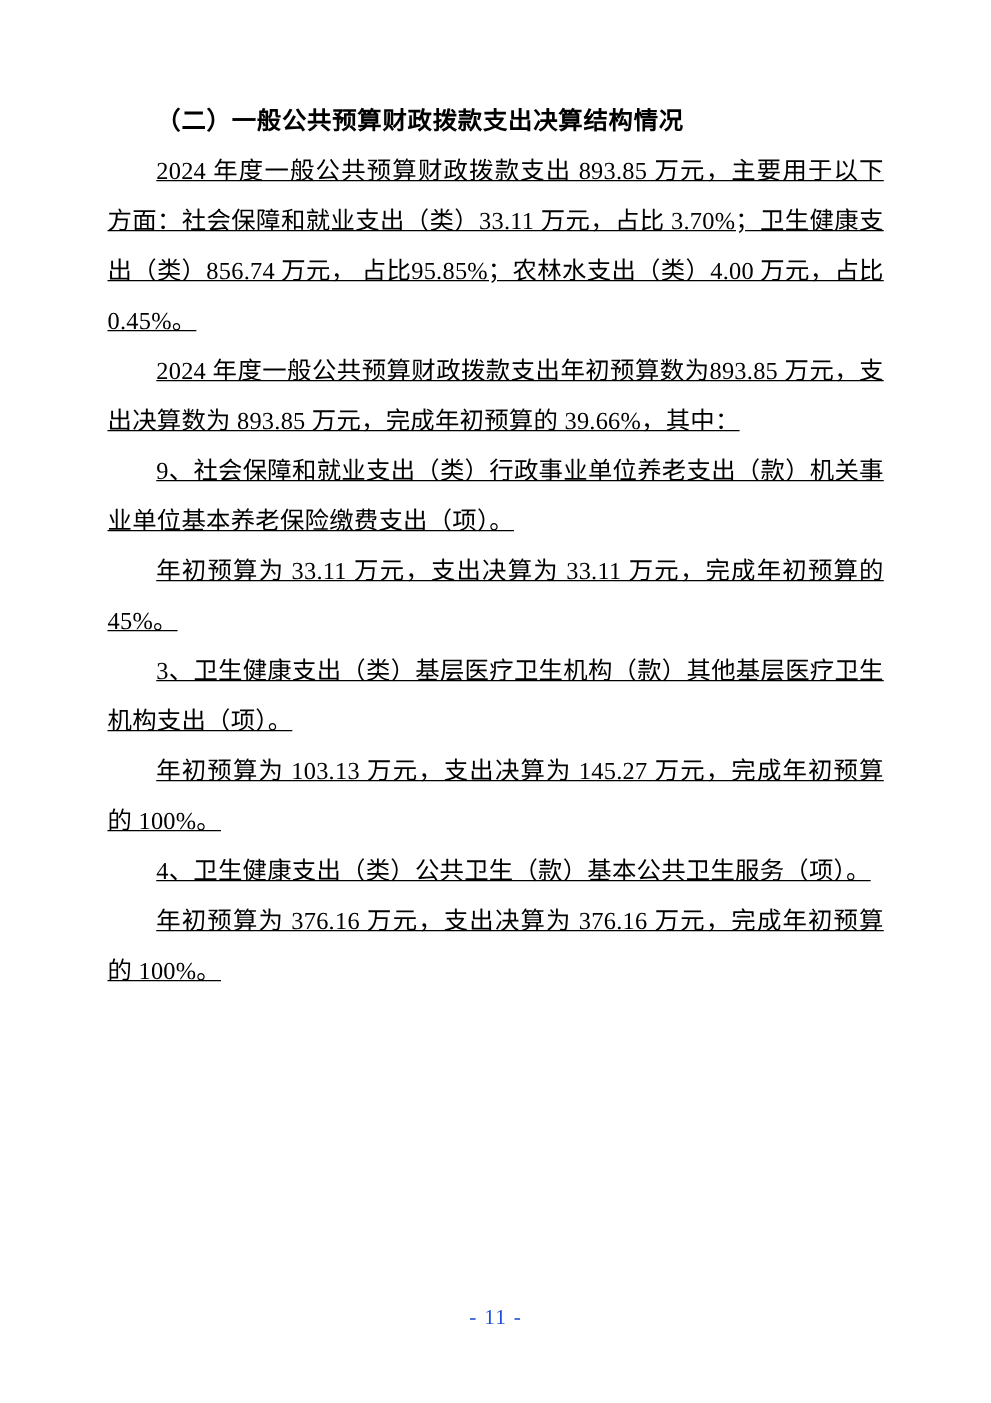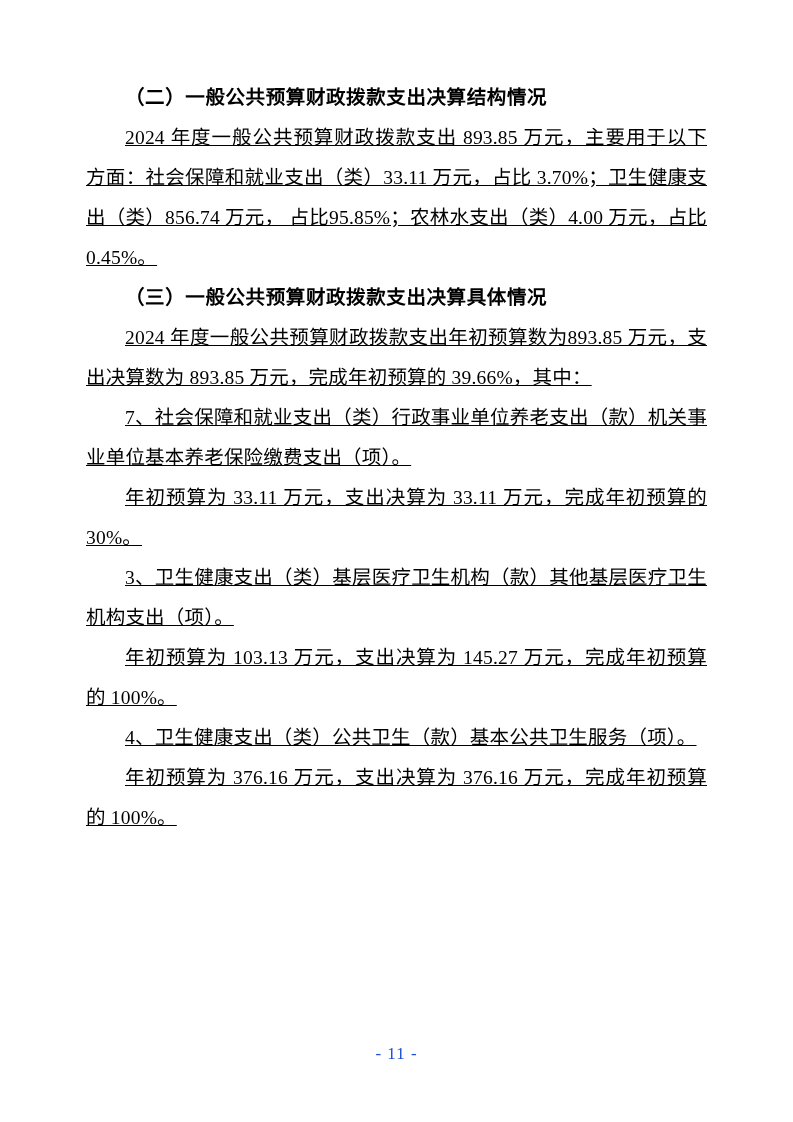--- a/index.html
+++ b/index.html
@@ -57,27 +57,26 @@
 </head>
 <body>
 
 <div class="page">
   <div class="doc-body">
 
     <p class="para heading">（二）一般公共预算财政拨款支出决算结构情况</p>
 
     <p class="para indent">2024 年度一般公共预算财政拨款支出 893.85 万元，主要用于以下方面：社会保障和就业支出（类）33.11 万元，占比 3.70%；卫生健康支出（类）856.74 万元， 占比95.85%；农林水支出（类）4.00 万元，占比0.45%。</p>
 
-    <p class="para heading">（三）一般公共预算财政拨款支出决算具体情况</p>
 
     <p class="para indent">2024 年度一般公共预算财政拨款支出年初预算数为893.85 万元，支出决算数为 893.85 万元，完成年初预算的 39.66%，其中：</p>
 
-    <p class="para indent">7、社会保障和就业支出（类）行政事业单位养老支出（款）机关事业单位基本养老保险缴费支出（项）。</p>
+    <p class="para indent">9、社会保障和就业支出（类）行政事业单位养老支出（款）机关事业单位基本养老保险缴费支出（项）。</p>
 
-    <p class="para indent">年初预算为 33.11 万元，支出决算为 33.11 万元，完成年初预算的 30%。</p>
+    <p class="para indent">年初预算为 33.11 万元，支出决算为 33.11 万元，完成年初预算的 45%。</p>
 
 
 
     <p class="para indent">3、卫生健康支出（类）基层医疗卫生机构（款）其他基层医疗卫生机构支出（项）。</p>
 
     <p class="para indent">年初预算为 103.13 万元，支出决算为 145.27 万元，完成年初预算的 100%。</p>
 
     <p class="para indent">4、卫生健康支出（类）公共卫生（款）基本公共卫生服务（项）。</p>
 
     <p class="para indent">年初预算为 376.16 万元，支出决算为 376.16 万元，完成年初预算的 100%。</p>

